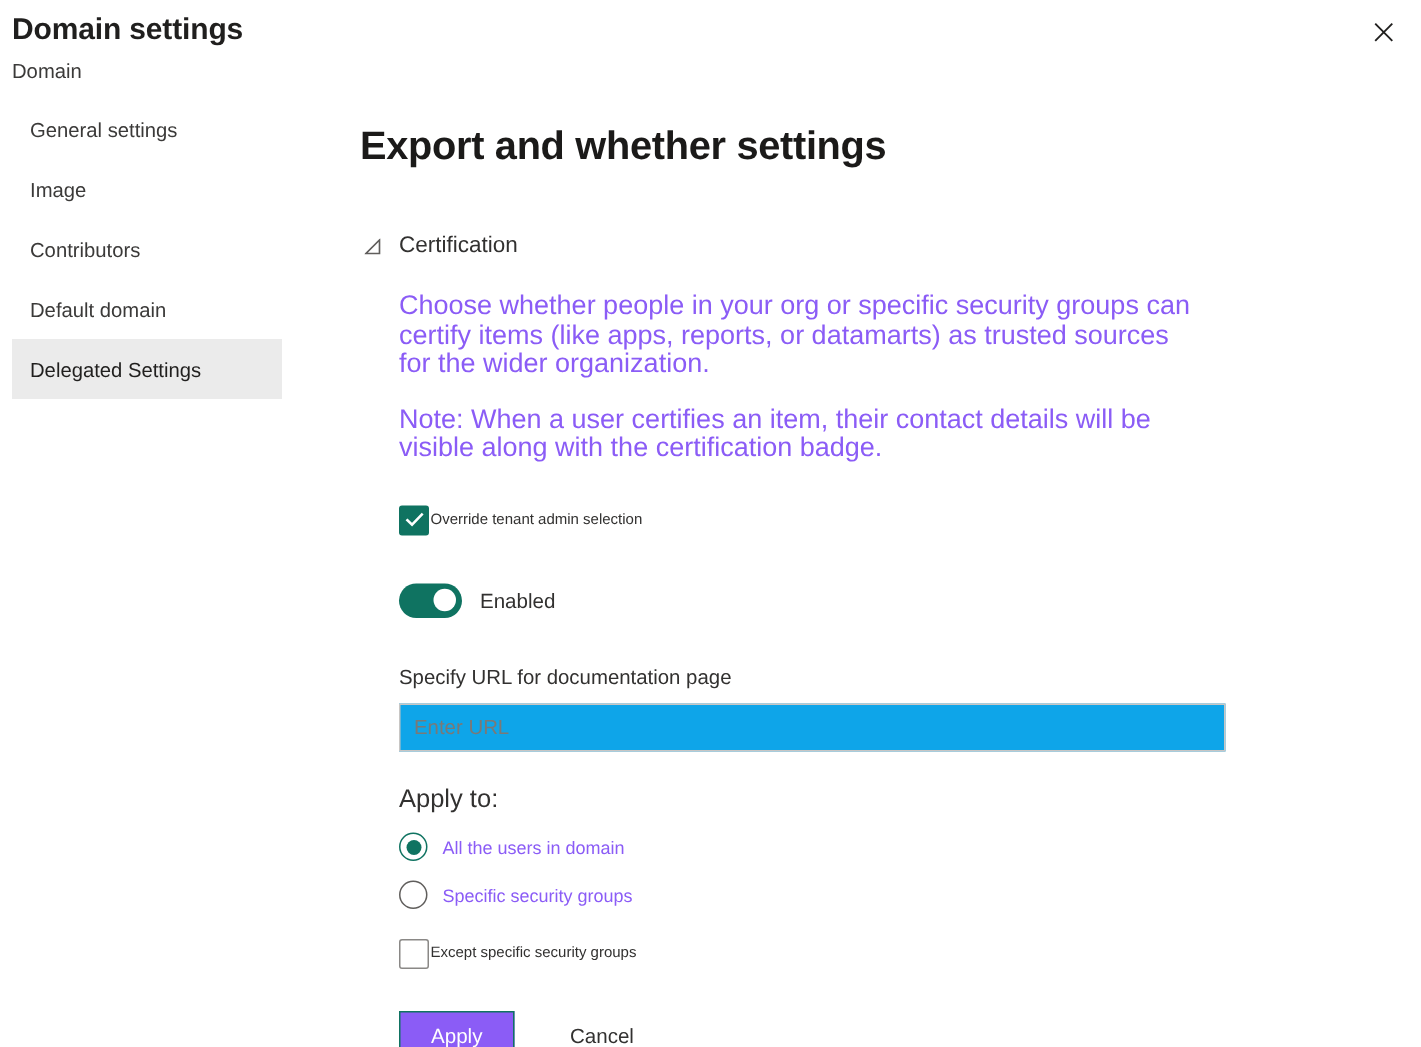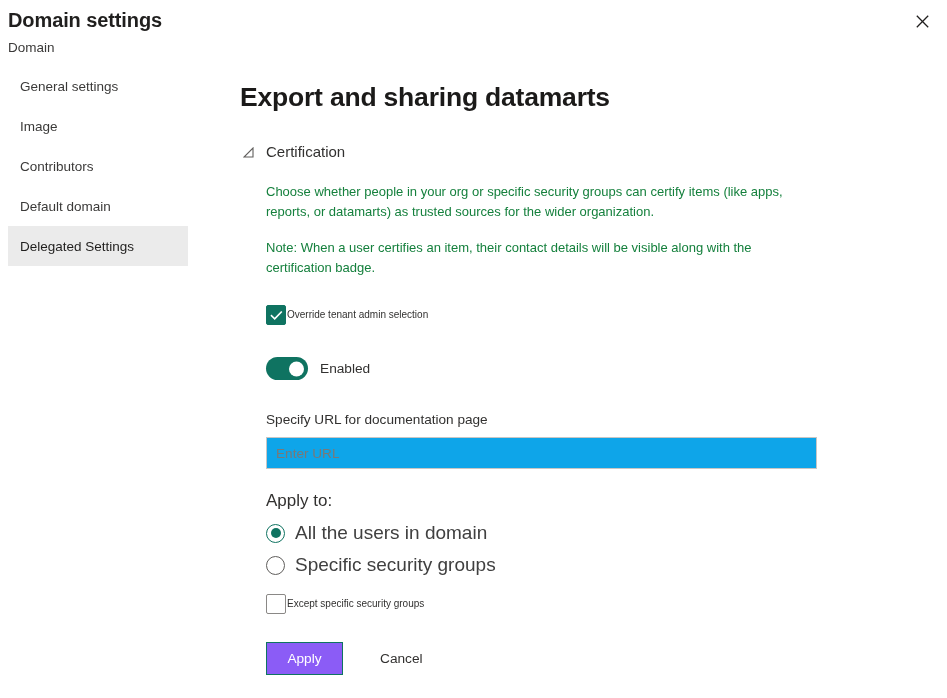--- a/index.html
+++ b/index.html
@@ -104,21 +104,21 @@
     font-weight: bold;
     color: #1b1a19;
     margin: 0;
     line-height: 34px;
     letter-spacing: -0.2px;
   }
 
   .section-head {
     display: flex;
     align-items: center;
-    margin-top: 28px;
+    margin-top: 40px;
     cursor: pointer;
     width: max-content;
   }
   .expand-icon {
     width: 16px;
     height: 16px;
     margin-right: 10px;
     display: flex;
     align-items: center;
     justify-content: center;
@@ -129,22 +129,22 @@
     color: #323130;
     line-height: 20px;
   }
 
   .section-body {
     padding-left: 26px;
     padding-top: 20px;
   }
 
   .para {
-    font-size: 13px;
-    color: #15803d;
+    font-size: 18px;
+    color: #8b5cf6;
     line-height: 19.5px;
     margin: 0;
     max-width: 538px;
   }
   .para + .para { margin-top: 17px; }
 
   
   .check-row {
     display: flex;
     align-items: center;
@@ -253,22 +253,22 @@
   }
   .radio.on { border: 1px solid #0f7361; }
   .radio.off { border: 1px solid #605e5c; }
   .radio .dot {
     width: 10px;
     height: 10px;
     border-radius: 50%;
     background: #0f7361;
   }
   .radio-label {
-    font-size: 19px;
-    color: #404040;
+    font-size: 12px;
+    color: #8b5cf6;
     margin-left: 10px;
     line-height: 20px;
   }
 
   
   .actions {
     display: flex;
     align-items: center;
   }
   .btn-primary {
@@ -334,21 +334,21 @@
     <button class="nav-item">
       <span>Default domain</span>
     </button>
     <button class="nav-item selected">
       <span>Delegated Settings</span>
     </button>
   </nav>
 
   <main class="content">
 
-    <h2 class="content-title">Export and sharing datamarts</h2>
+    <h2 class="content-title">Export and whether settings</h2>
 
     <div class="section-head">
       <span class="expand-icon">
         <svg width="11" height="11" viewBox="0 0 11 11" aria-hidden="true">
           <path d="M10 1 L10 10 L1 10 Z" fill="none" stroke="#605e5c" stroke-width="1.1" stroke-linejoin="miter"></path>
         </svg>
       </span>
       <span class="section-title">Certification</span>
     </div>
 

